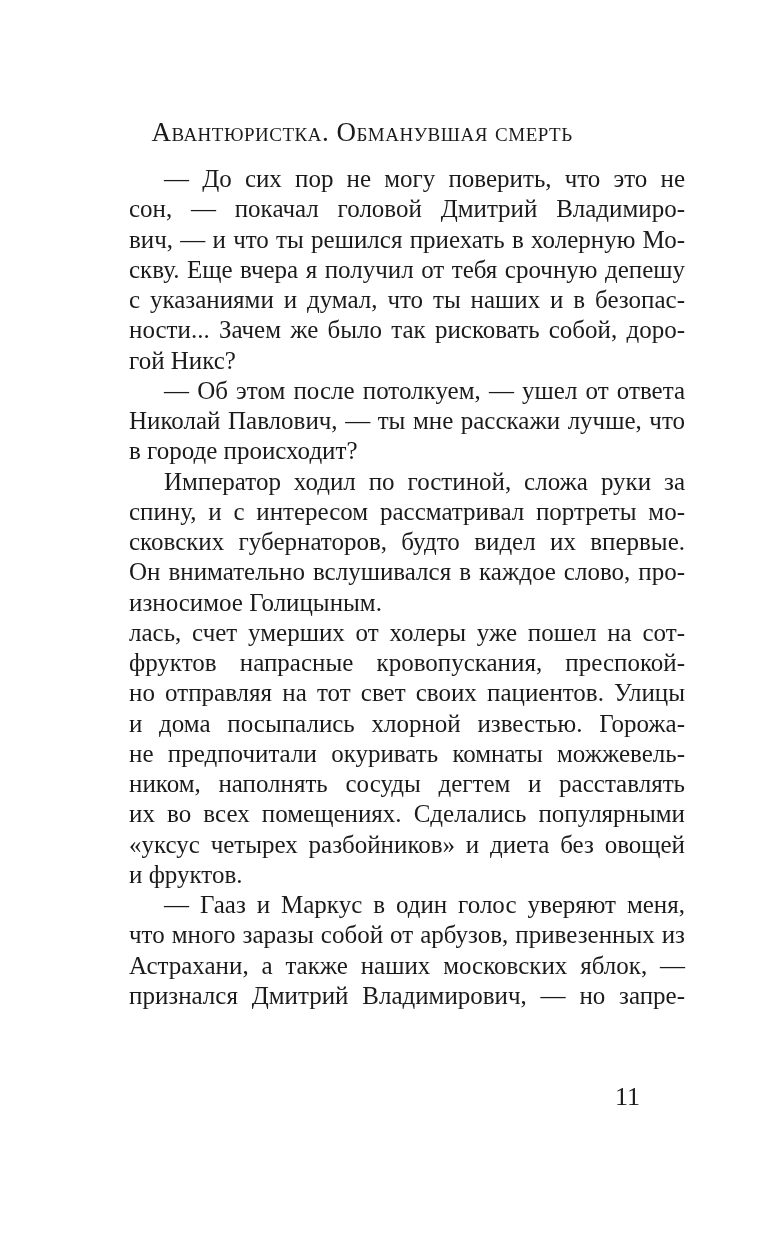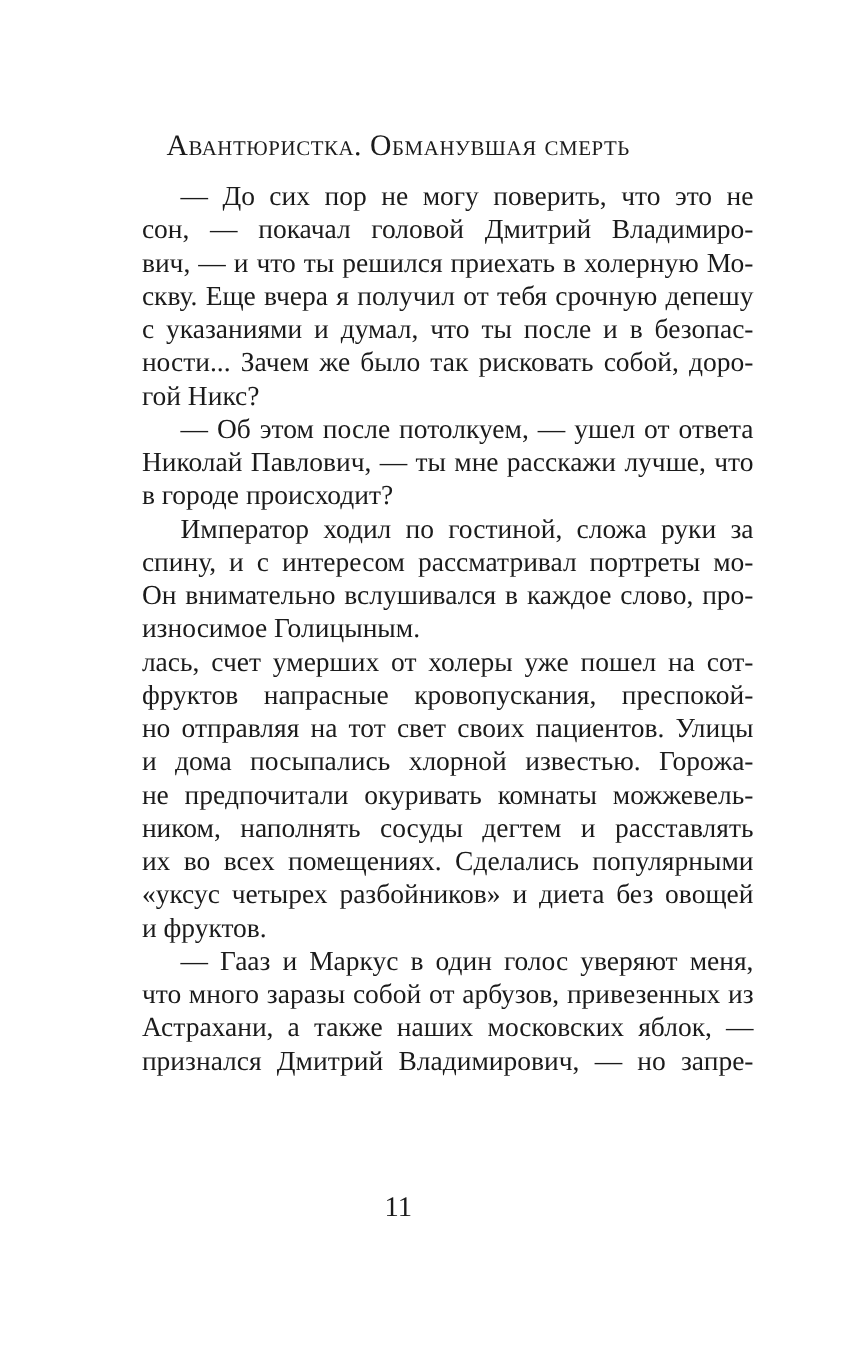--- a/index.html
+++ b/index.html
@@ -35,49 +35,50 @@
   .para { margin: 0; }
   .line {
     text-align: justify;
     text-align-last: justify;
   }
   .line.lastline { text-align-last: left; }
   .line.first { text-indent: 35px; }
   .page-number {
     position: absolute;
     top: 1084px; left: 84px; width: 556px;
-    text-align: center;
+    text-align: right;
     font-size: 26px;
     line-height: 1;
   }
 </style>
 </head>
 <body style="background: rgb(255, 255, 255); color: rgb(27, 27, 27);">
 
 <div class="page">
   <div class="running-header">Авантюристка. Обманувшая смерть</div>
 
   <div class="body-text">
       <div class="para">
         <div class="line first">— До сих пор не могу поверить, что это не</div>
         <div class="line">сон, — покачал головой Дмитрий Владимиро-</div>
         <div class="line">вич, — и что ты решился приехать в холерную Мо-</div>
         <div class="line">скву. Еще вчера я получил от тебя срочную депешу</div>
-        <div class="line">с указаниями и думал, что ты после и в безопас-</div>
+        <div class="line">с указаниями и думал, что ты наших и в безопас-</div>
         <div class="line">ности... Зачем же было так рисковать собой, доро-</div>
         <div class="line lastline">гой Никс?</div>
       </div>
       <div class="para">
         <div class="line first">— Об этом после потолкуем, — ушел от ответа</div>
         <div class="line">Николай Павлович, — ты мне расскажи лучше, что</div>
         <div class="line lastline">в городе происходит?</div>
       </div>
       <div class="para">
         <div class="line first">Император ходил по гостиной, сложа руки за</div>
         <div class="line">спину, и с интересом рассматривал портреты мо-</div>
+        <div class="line">сковских губернаторов, будто видел их впервые.</div>
         <div class="line">Он внимательно вслушивался в каждое слово, про-</div>
         <div class="line lastline">износимое Голицыным.</div>
       </div>
       <div class="para">
         <div class="line">лась, счет умерших от холеры уже пошел на сот-</div>
         <div class="line">фруктов напрасные кровопускания, преспокой-</div>
         <div class="line">но отправляя на тот свет своих пациентов. Улицы</div>
         <div class="line">и дома посыпались хлорной известью. Горожа-</div>
         <div class="line">не предпочитали окуривать комнаты можжевель-</div>
         <div class="line">ником, наполнять сосуды дегтем и расставлять</div>

